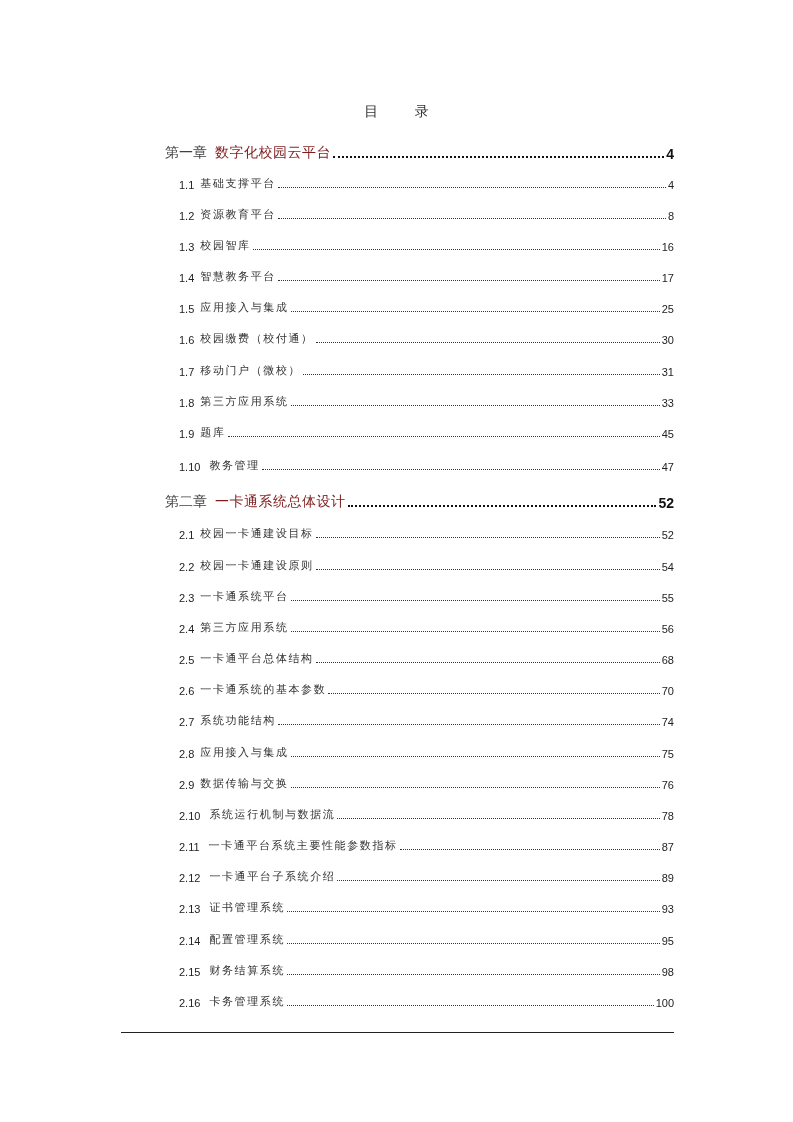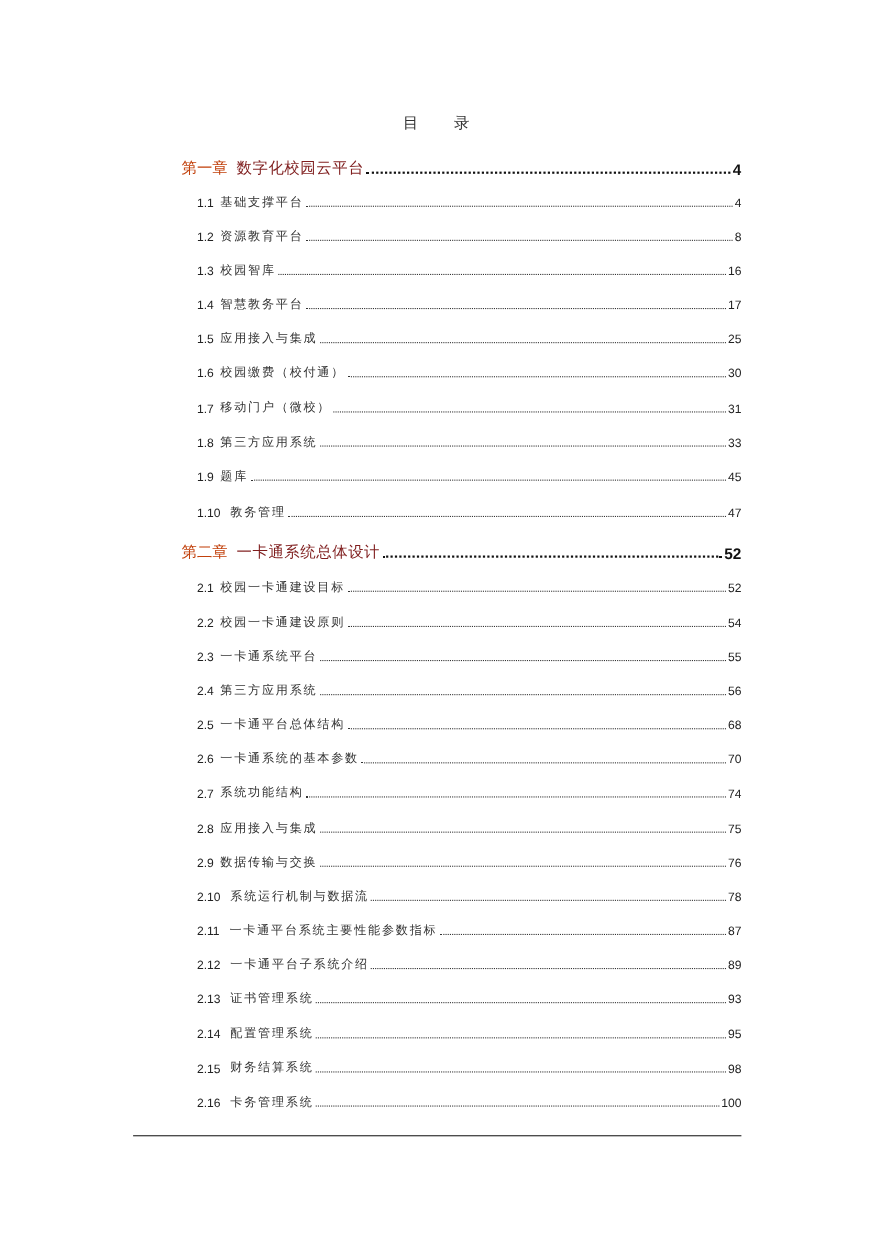--- a/index.html
+++ b/index.html
@@ -18,20 +18,21 @@
     .toc-title {
       position: absolute;
       top: 103px;
       left: 0;
       width: 793px;
       text-align: center;
       font-size: 14px;
       letter-spacing: 14px;
       color: #333333;
       text-indent: 14px;
+      font-family: Liberation Mono, monospace;
     }
     .toc-row {
       position: absolute;
       display: flex;
       align-items: flex-end;
       white-space: nowrap;
       overflow: hidden;
     }
     .toc-row.chapter {
       left: 165px;
@@ -45,21 +46,21 @@
       font-size: 11px;
       height: 16px;
     }
     .toc-row .num {
       color: #222;
       font-family: "Liberation Sans", sans-serif;
       margin-right: 6px;
     }
     .toc-row.section .num { margin-right: 6px; }
     .toc-row .chapter-label {
-      color: #c2410c;
+      color: #404040;
       font-family: "DejaVu Serif", serif;
       margin-right: 8px;
     }
     .toc-row .label {
       color: #333;
       letter-spacing: 1.6px;
     }
     .toc-row.chapter .label {
       font-weight: normal;
       color: #7f1d1d;

